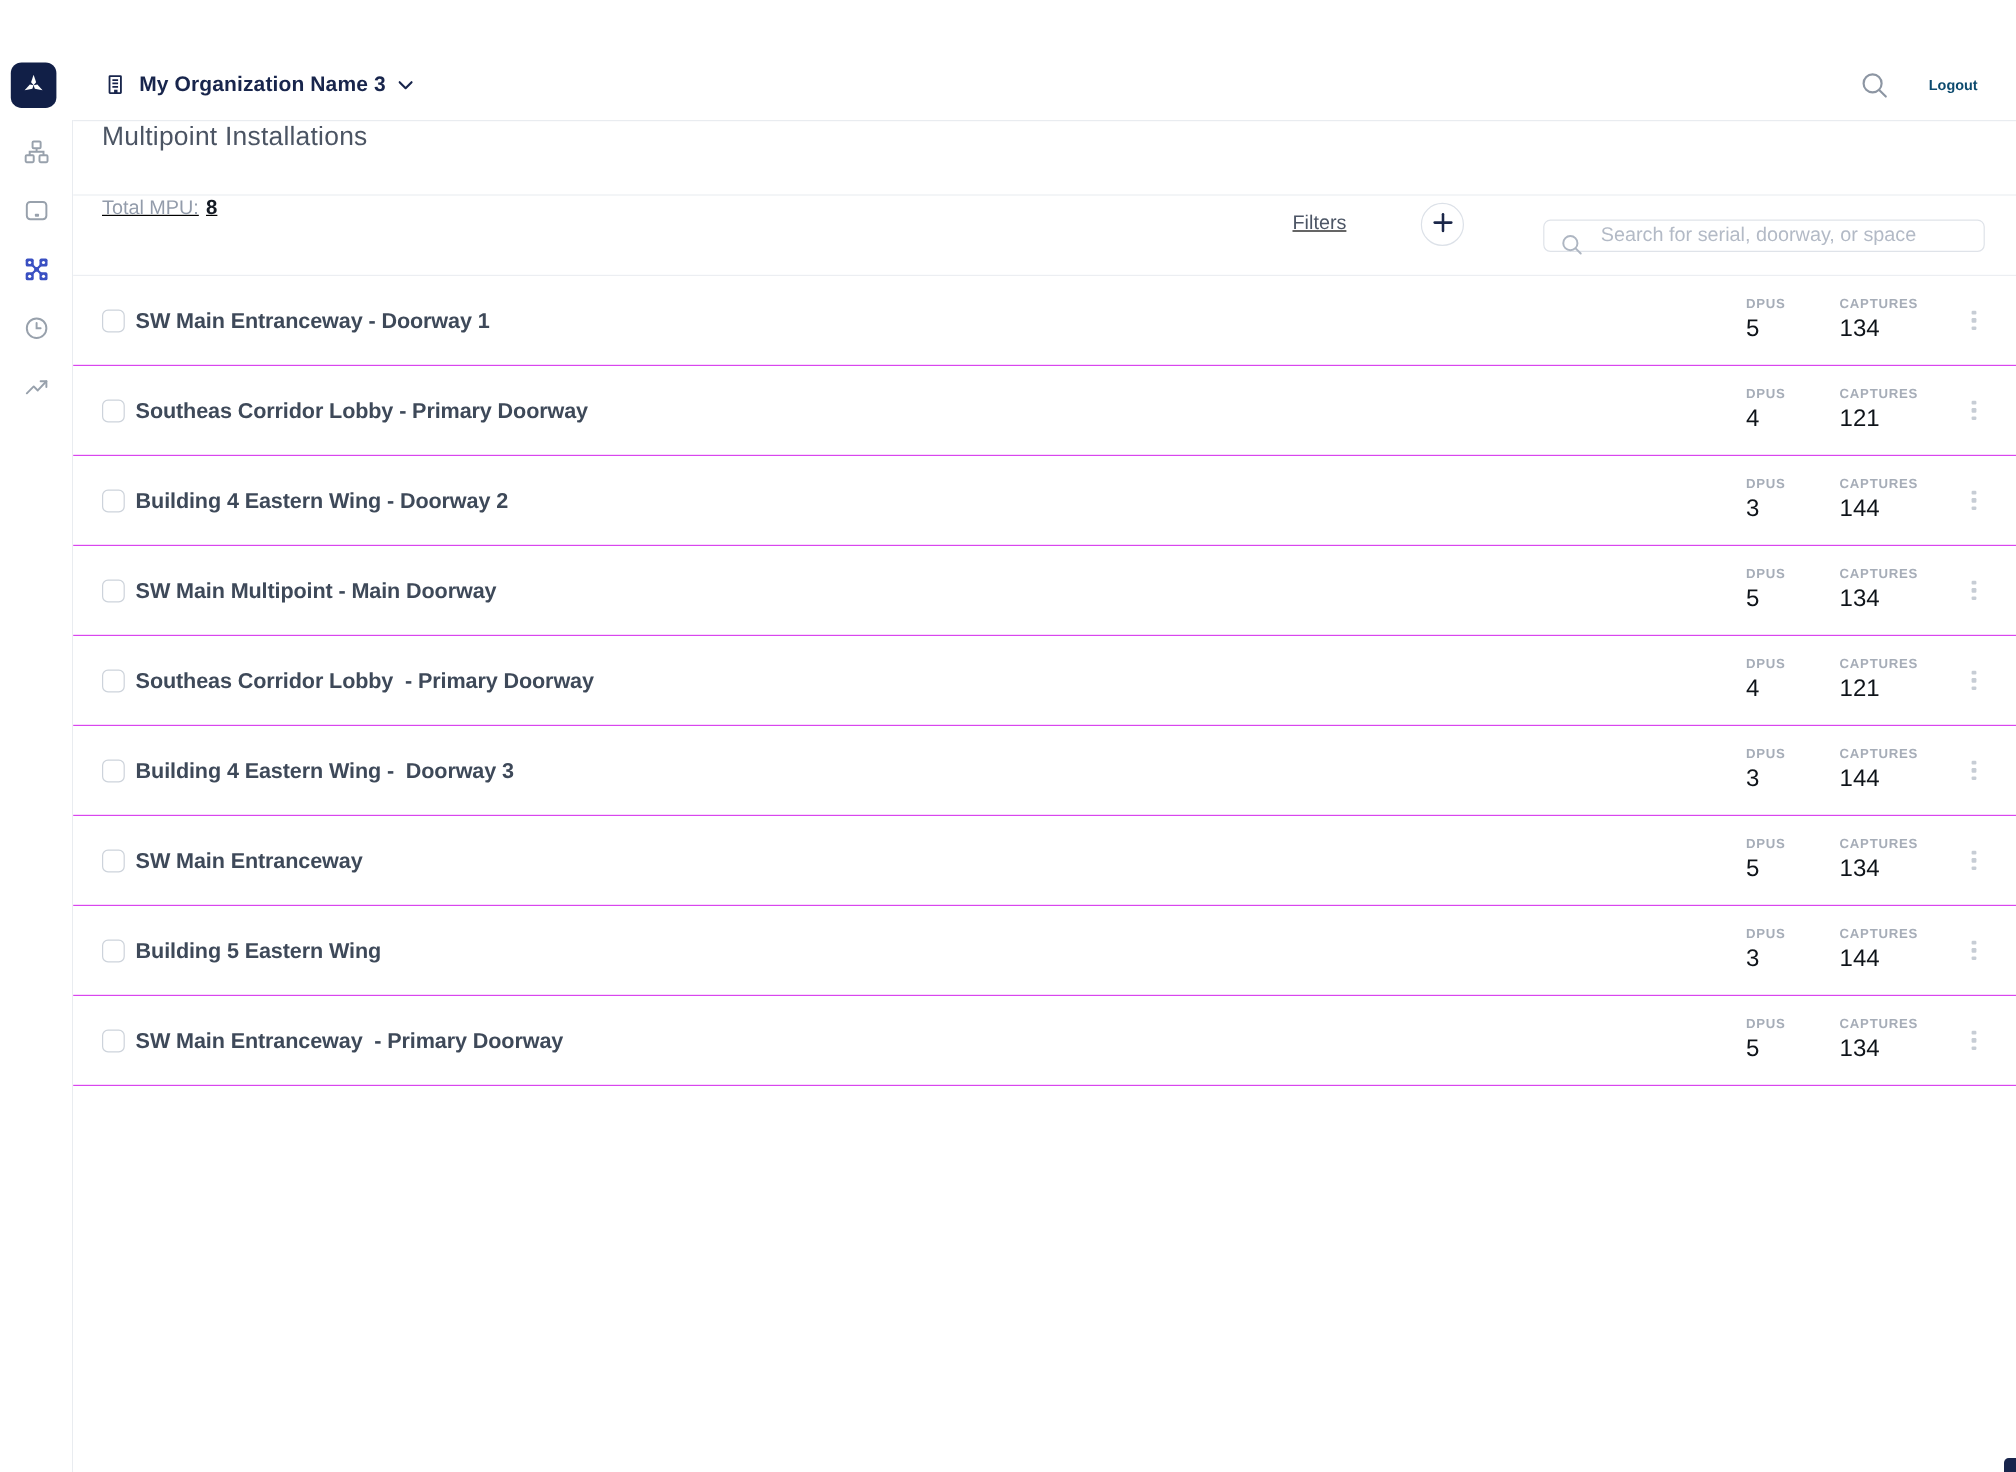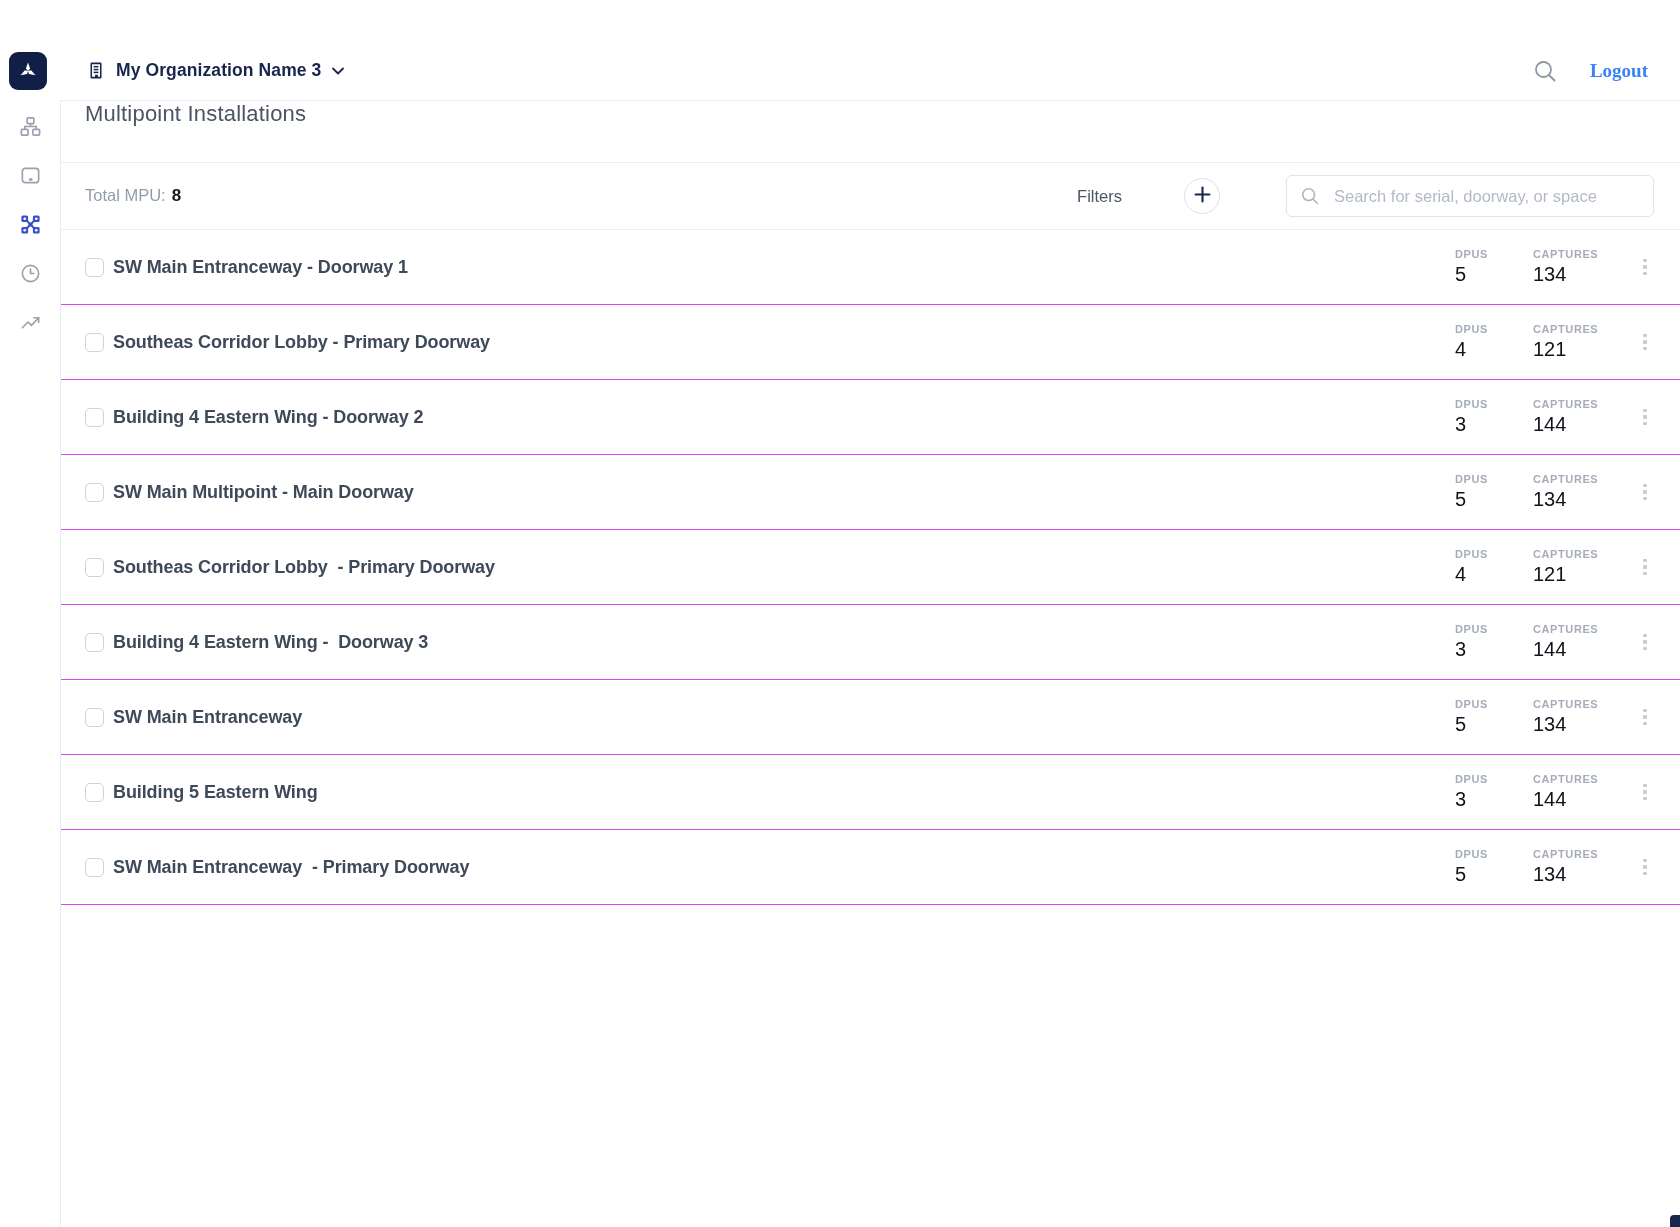--- a/index.html
+++ b/index.html
@@ -9,45 +9,45 @@
   
   .topbar { height:59px; display:flex; align-items:center; padding:0 32px 0 9px; background:#fff;margin-top:41px; }
   .logo { width:38px; height:38px; border-radius:9px; background:#111f47;
           display:flex; align-items:center; justify-content:center; flex:0 0 auto; }
   .org { display:flex; align-items:center; margin-left:40px; cursor:pointer; }
   .org .org-ic { display:flex; margin-right:10px; }
   .org-name { font-size:17.5px; font-weight:600; color:#18254c; letter-spacing:.1px; }
   .org .chev { margin-left:11px; display:flex; }
   .topbar-right { margin-left:auto; display:flex; align-items:center; }
   .top-search { display:flex; margin-right:32px; cursor:pointer; }
-  .logout { font-size:19px; font-weight:700; color:#3b82f6; background:none; border:none; cursor:pointer;
-            font-family:Liberation Serif, serif; }
+  .logout { font-size:12px; font-weight:700; color:#0c4a6e; background:none; border:none; cursor:pointer;
+            font-family:Liberation Sans, sans-serif; }
 
   
   .shell { display:flex; height:1168px; }
   .sidebar { width:61px; flex:0 0 auto; border-right:1px solid #e9ecf0; background:#fff;
              display:flex; flex-direction:column; align-items:center; padding-top:17px; }
   .side-item { width:36px; height:22px; margin-bottom:27px; display:flex; align-items:center;
                justify-content:center; cursor:pointer; background:none; border:none; }
   main { flex:1 1 auto; border-top:1px solid #e9ecf0; background:#fff; }
 
   
   .page-head { height:62px; display:flex; padding-left:24px;
                border-bottom:1px solid #eceef2; }
   .page-title { font-size:22px; font-weight:500; color:#4b5463; letter-spacing:.2px; }
 
   
-  .toolbar { height:66px; display:flex; align-items:center; padding:0 26px 0 24px; }
+  .toolbar { height:66px; display:flex; align-items:flex-start; padding:0 26px 0 24px;text-decoration:underline; }
   .total { font-size:16.5px; color:#939cab; }
   .total b { color:#141a24; font-weight:700; margin-left:6px; font-size:17px; }
   .toolbar-right { margin-left:auto; display:flex; align-items:center;gap:48px; }
   .filters-label { font-size:16.5px; color:#4c5565; margin-right:14px; }
   .filter-add { width:36px; height:36px; border-radius:50%; border:1px solid #dce1e8; background:#fff;
                 display:flex; align-items:center; justify-content:center; cursor:pointer; margin-right:18px; }
-  .search-box { position:relative; width:368px; height:42px; }
+  .search-box { position:relative; width:368px; height:27px;margin-top:20px; }
   .search-box input { width:100%; height:100%; border:1px solid #dfe3e9; border-radius:6px;
                       padding:0 14px 0 47px; font-size:16.5px; color:#3e4959; font-family:inherit; outline:none; }
   .search-box input::placeholder { color:#b3bac6; }
   .search-box .mag { position:absolute; left:14px; top:11px; pointer-events:none; }
 
   
   .list { border-top:1px solid #eceef2; }
   .row { height:75px; display:flex; align-items:center; padding:0 28px 0 24px;
          border-bottom:1px solid #d946ef; cursor:pointer; background:#fff; }
   .checkbox { width:19px; height:19px; border:1.5px solid #cdd3db; border-radius:5px; background:#fff;

